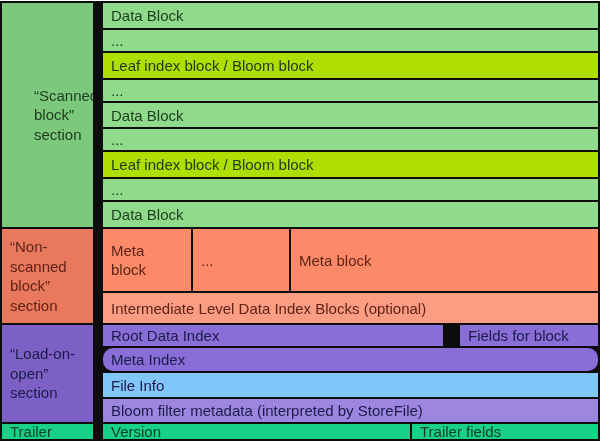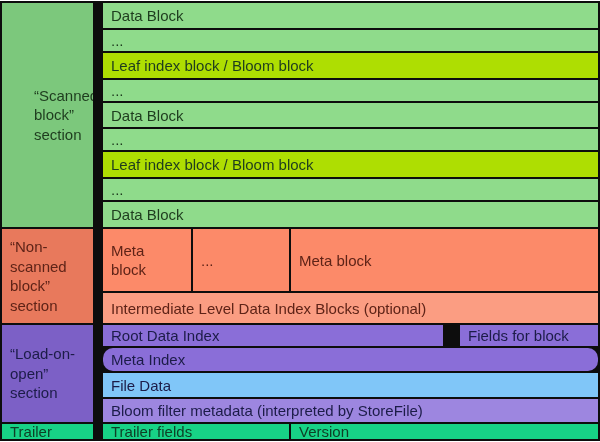--- a/index.html
+++ b/index.html
@@ -97,29 +97,29 @@
     </div>
 
     <div class="section sec-load">
       <div class="label cell wrap bg-purple-label t-purple">“Load-on-open” section</div>
       <div class="rows">
         <div class="cols load-r1">
           <div class="cell w-root1 bg-purple-row t-purple">Root Data Index</div>
           <div class="cell grow bg-purple-row t-purple">Fields for block</div>
         </div>
         <div class="cell load-r2 bg-purple-row t-purple">Meta Index</div>
-        <div class="cell load-r3 bg-blue-row t-purple">File Data</div>
+        <div class="cell load-r3 bg-blue-row t-purple">File Info</div>
         <div class="cell load-r4 bg-purple-light t-purple">Bloom filter metadata (interpreted by StoreFile)</div>
       </div>
     </div>
 
     <div class="section sec-trailer">
       <div class="label cell bg-emerald t-emerald">Trailer</div>
       <div class="rows">
         <div class="cols grow">
+          <div class="cell grow bg-emerald t-emerald">Version</div>
           <div class="cell w-trailer1 bg-emerald t-emerald">Trailer fields</div>
-          <div class="cell grow bg-emerald t-emerald">Version</div>
         </div>
       </div>
     </div>
 
   </div>
 </div>
 
 </body></html>

